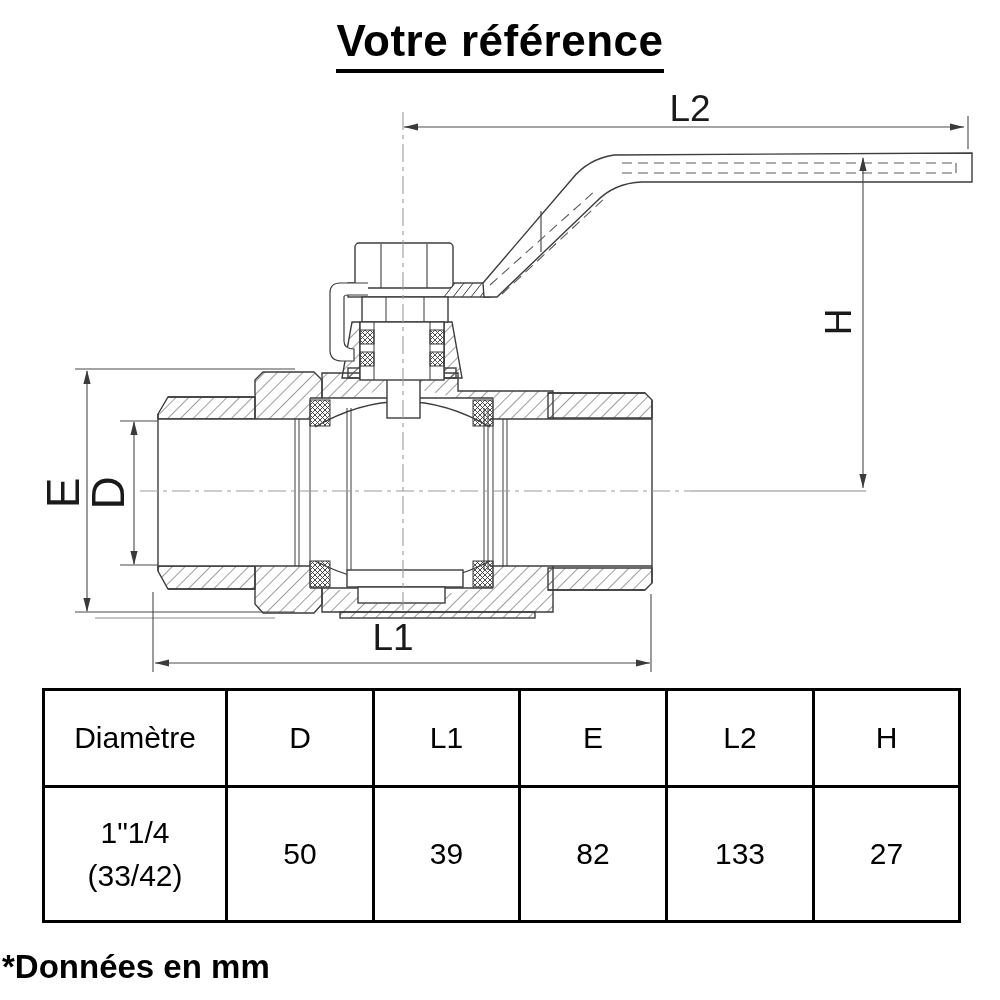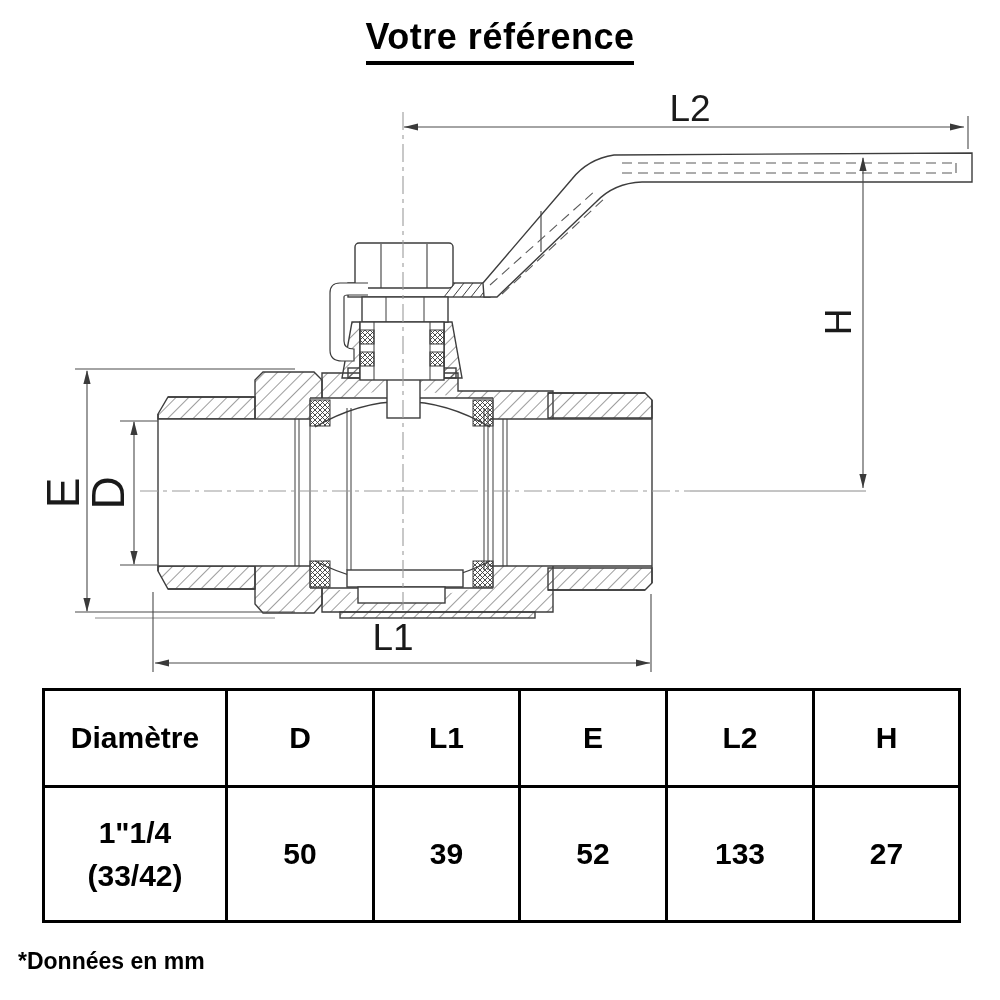--- a/index.html
+++ b/index.html
@@ -2,40 +2,40 @@
 <html><head>
 <meta charset="utf-8">
 <style>
   html,body{margin:0;padding:0;}
   body{
     width:1000px;height:1000px;position:relative;background:#ffffff;
     font-family:"Liberation Sans",sans-serif;color:#111;overflow:hidden;
   }
   .title{position:absolute;left:0;right:0;top:16px;text-align:center;}
   .title span{
-    display:inline-block;font-size:36px;font-weight:bold;color:#000;
+    display:inline-block;font-size:44px;font-weight:bold;color:#000;
     border-bottom:4px solid #000;padding-bottom:3px;letter-spacing:0.5px;
   }
   svg.drawing{position:absolute;left:0;top:0;width:1000px;height:1000px;}
   svg text{font-family:"Liberation Sans",sans-serif;}
   .dim-label{font-size:37px;fill:#1a1a1a;}
   .dim-label-big{font-size:46px;fill:#1a1a1a;}
   table.spec{
     position:absolute;left:42px;top:688px;width:916px;
     border-collapse:collapse;table-layout:fixed;background:#fff;
   }
   table.spec td,table.spec th{
     border:3px solid #000;text-align:center;vertical-align:middle;
-    font-size:30px;font-weight:bold;color:#000;padding:0;
+    font-size:30px;font-weight:normal;color:#000;padding:0;
   }
   table.spec tr.hdr td{height:94px;}
   table.spec tr.val td{height:132px;}
   .cell-multiline{white-space:pre-line;line-height:1.45;}
   .footnote{
-    position:absolute;left:18px;top:948px;font-size:23px;font-weight:bold;color:#000;
+    position:absolute;left:2px;top:948px;font-size:33px;font-weight:bold;color:#000;
   }
 </style>
 </head>
 <body>
 
 <div class="title">
   <span>Votre référence</span>
 </div>
 
 <svg class="drawing" viewBox="0 0 1000 1000">
@@ -215,20 +215,20 @@
     <td>L1</td>
     <td>E</td>
     <td>L2</td>
     <td>H</td>
   </tr>
   <tr class="val">
     <td class="cell-multiline">1"1/4
 (33/42)</td>
     <td>50</td>
     <td>39</td>
-    <td>52</td>
+    <td>82</td>
     <td>133</td>
     <td>27</td>
   </tr>
 </tbody>
   </table>
 
 <div class="footnote">*Données en mm</div>
 
 </body></html>

